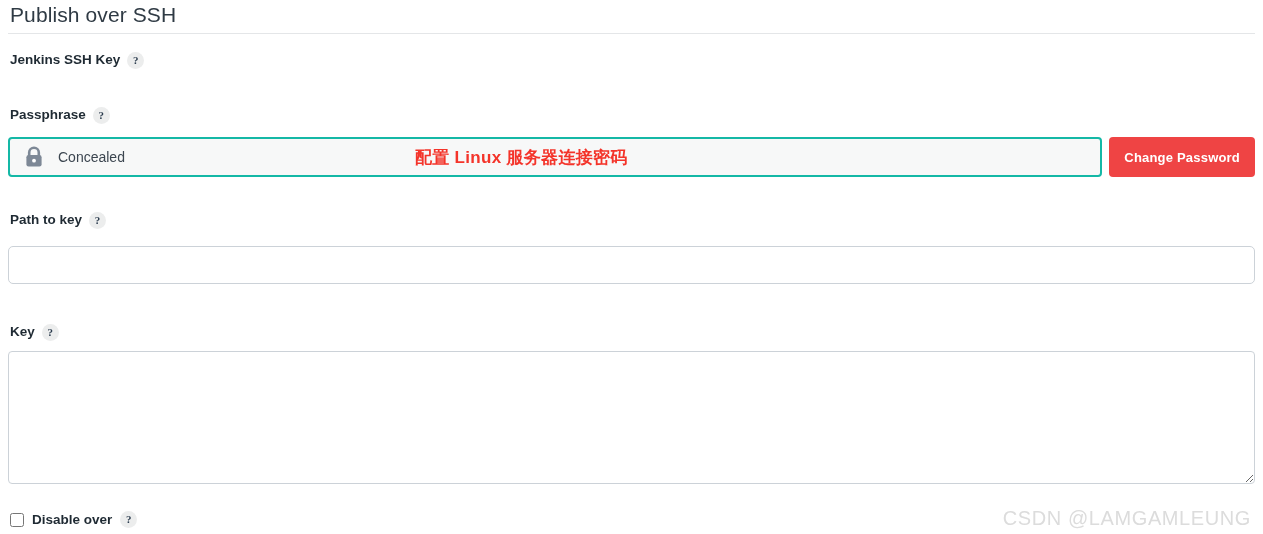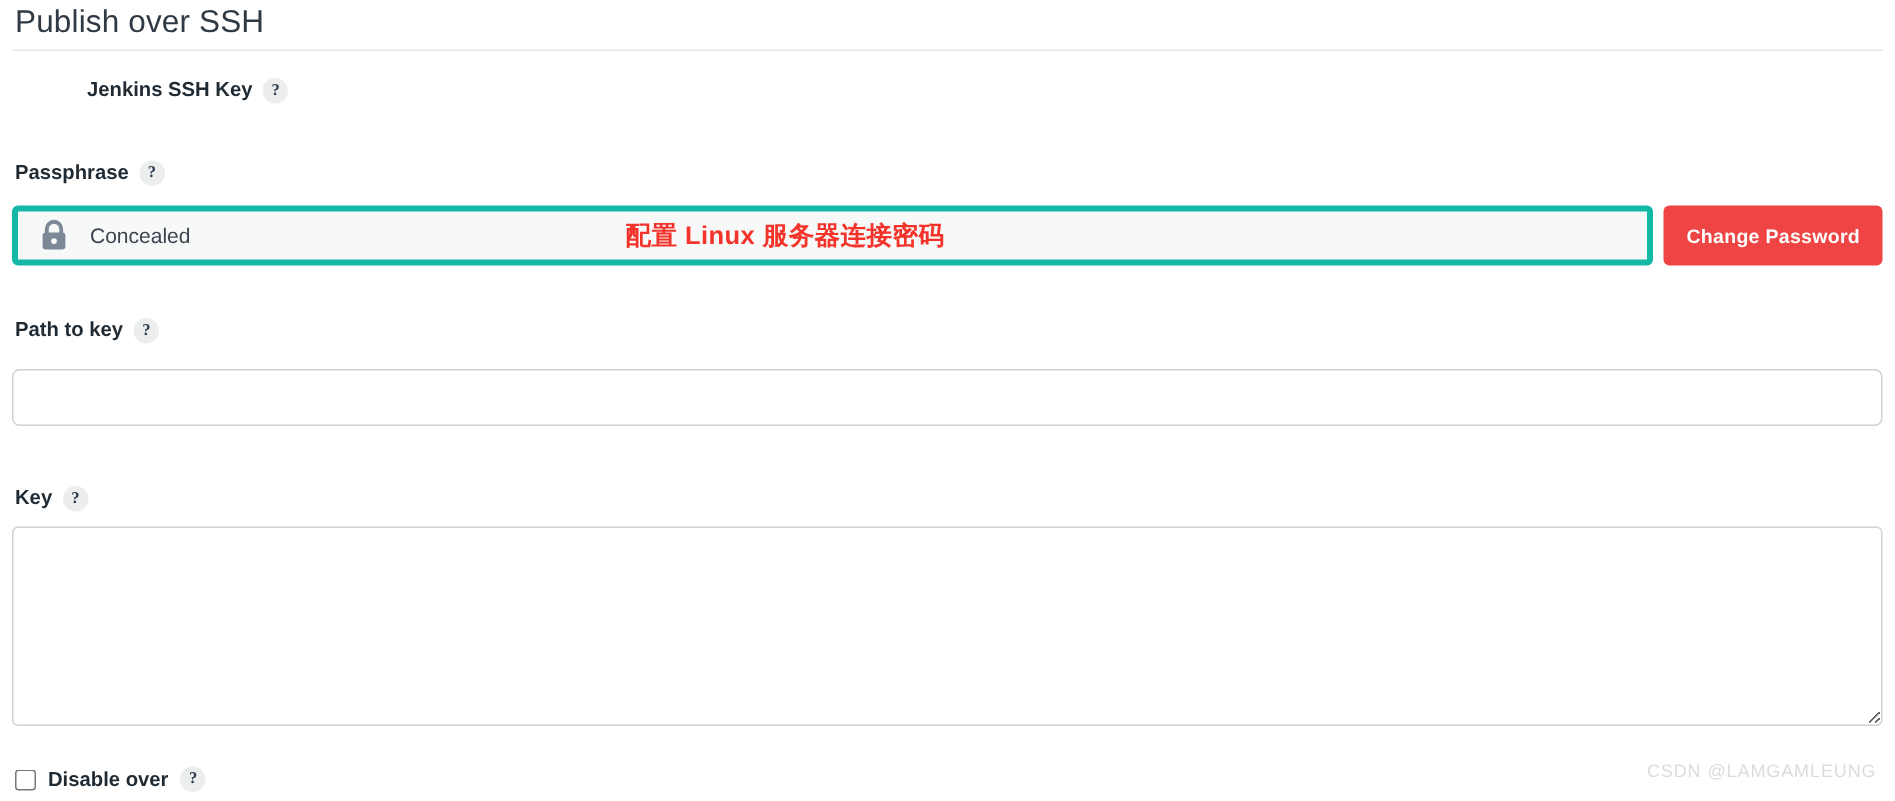--- a/index.html
+++ b/index.html
@@ -84,21 +84,21 @@
     display: flex;
     align-items: stretch;
     gap: 7px;
   }
   .concealed-box {
     flex: 1 1 auto;
     display: flex;
     align-items: center;
     gap: 12px;
     background: #f7f8f8;
-    border: 4px solid #14b8a6;
+    border: 2px solid #14b8a6;
     border-radius: 4px;
     padding: 0 12px;
     position: relative;
   }
   .lock-icon {
     flex: 0 0 auto;
     width: 24px;
     height: 24px;
     display: block;
   }
@@ -190,36 +190,36 @@
     color: #1f2a33;
     white-space: nowrap;
     cursor: pointer;
   }
 
   
   .watermark {
     position: absolute;
     right: 12px;
     top: 507px;
-    font-size: 12px;
+    font-size: 20px;
     color: #dcdcdc;
     letter-spacing: 0.6px;
     white-space: nowrap;
     user-select: none;
   }
 </style>
 </head>
 <body>
 
 <div class="page">
 
   <div class="section-title">Publish over SSH</div>
   <div class="title-divider"></div>
 
-  <div class="field-label" style="left:10px; top:51px;margin-left:48px;">
+  <div class="field-label" style="left:10px; top:51px;">
     <span>Jenkins SSH Key</span>
     <span class="help-badge">?</span>
   </div>
 
   <div class="field-label" style="left:10px; top:106px;justify-content:space-between;">
     <span>Passphrase</span>
     <span class="help-badge">?</span>
   </div>
 
   <div class="passphrase-row">

